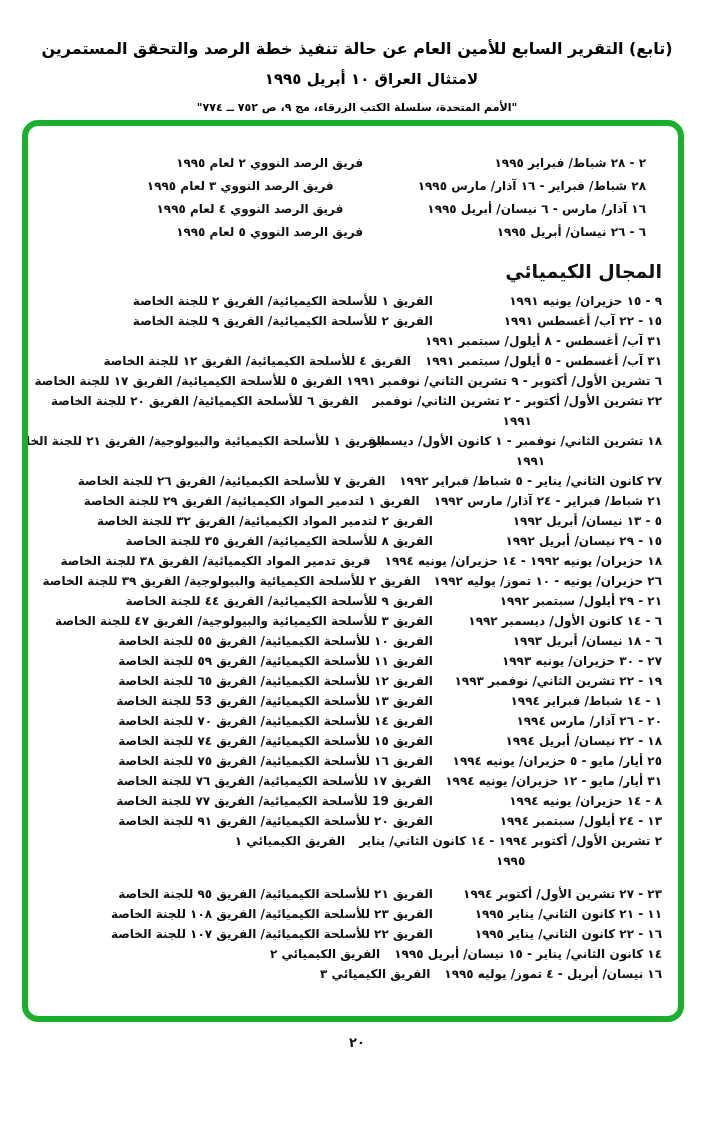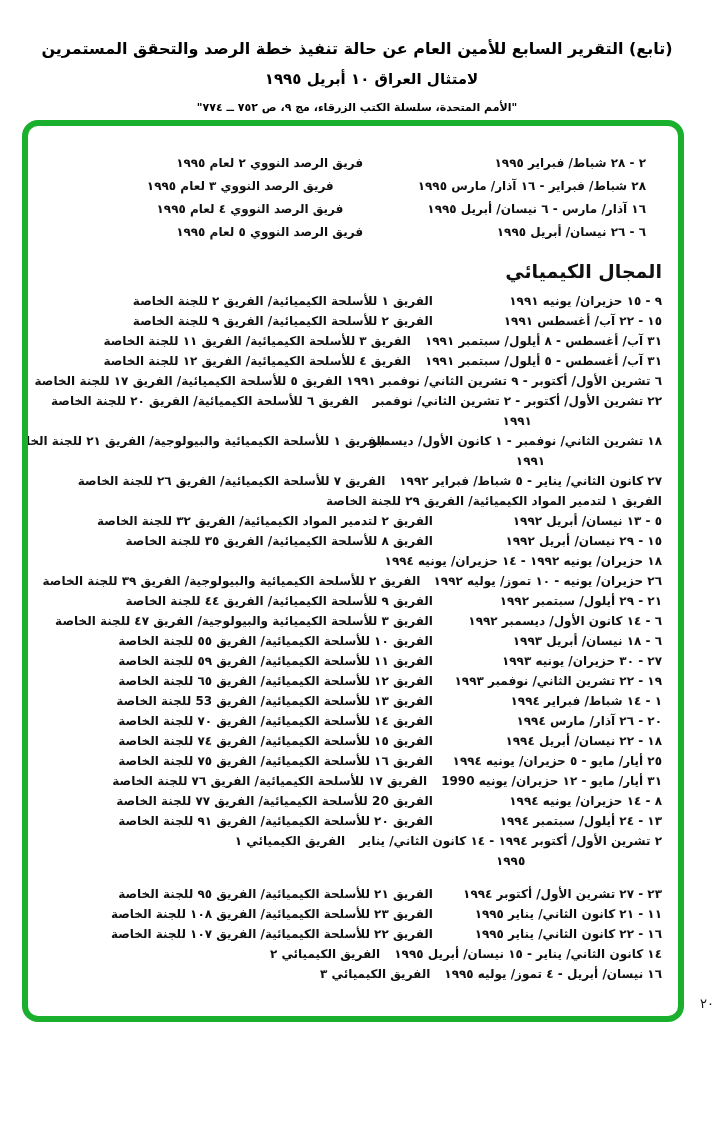--- a/index.html
+++ b/index.html
@@ -58,25 +58,25 @@
   }
 
   .sec-nuclear .row { line-height: 23px; }
   .sec-nuclear .date { padding-right: 16px; }
   .sec-nuclear .team { padding-right: 70px; }
   .sec-nuclear { margin-bottom: 4px; }
   .gap-before { margin-top: 13px; }
 
   .page-number {
     position: absolute;
-    top: 996px;
+    top: 1035px;
     left: 0; width: 100%;
-    text-align: right;
+    text-align: center;
     font-size: 13px;
-    font-weight: normal;
+    font-weight: bold;
   }
 </style>
 </head>
 <body>
 
 <div class="page">
 
   <div class="header">
     <div class="h1">(تابع) التقرير السابع للأمين العام عن حالة تنفيذ خطة الرصد والتحقق المستمرين</div>
     <div class="h2">لامتثال العراق ١٠ أبريل ١٩٩٥</div>
@@ -108,21 +108,20 @@
           <div class="row">
             <div class="date">٩ - ١٥ حزيران/ يونيه ١٩٩١</div>
             <div class="team">الفريق ١ للأسلحة الكيميائية/ الفريق ٢ للجنة الخاصة</div>
           </div>
           <div class="row">
             <div class="date">١٥ - ٢٢ آب/ أغسطس ١٩٩١</div>
             <div class="team">الفريق ٢ للأسلحة الكيميائية/ الفريق ٩ للجنة الخاصة</div>
           </div>
           <div class="row">
             <div class="date">٣١ آب/ أغسطس - ٨ أيلول/ سبتمبر ١٩٩١</div>
-            <div class="team">الفريق ٣ للأسلحة الكيميائية/ الفريق ١١ للجنة الخاصة</div>
           </div>
           <div class="row">
             <div class="date">٣١ آب/ أغسطس - ٥ أيلول/ سبتمبر ١٩٩١</div>
             <div class="team">الفريق ٤ للأسلحة الكيميائية/ الفريق ١٢ للجنة الخاصة</div>
           </div>
           <div class="row">
             <div class="date">٦ تشرين الأول/ أكتوبر - ٩ تشرين الثاني/ نوفمبر ١٩٩١</div>
             <div class="team">الفريق ٥ للأسلحة الكيميائية/ الفريق ١٧ للجنة الخاصة</div>
           </div>
           <div class="row">
@@ -131,32 +130,34 @@
           </div>
           <div class="row">
             <div class="date">١٨ تشرين الثاني/ نوفمبر - ١ كانون الأول/ ديسمبر<span class="date2">١٩٩١</span></div>
             <div class="team">الفريق ١ للأسلحة الكيميائية والبيولوجية/ الفريق ٢١ للجنة الخاصة</div>
           </div>
           <div class="row">
             <div class="date">٢٧ كانون الثاني/ يناير - ٥ شباط/ فبراير ١٩٩٢</div>
             <div class="team">الفريق ٧ للأسلحة الكيميائية/ الفريق ٢٦ للجنة الخاصة</div>
           </div>
           <div class="row">
+            <div class="date">٢١ شباط/ فبراير - ٢٤ آذار/ مارس ١٩٩٢</div>
             <div class="team">الفريق ١ لتدمير المواد الكيميائية/ الفريق ٢٩ للجنة الخاصة</div>
           </div>
           <div class="row">
             <div class="date">٥ - ١٣ نيسان/ أبريل ١٩٩٢</div>
             <div class="team">الفريق ٢ لتدمير المواد الكيميائية/ الفريق ٣٢ للجنة الخاصة</div>
           </div>
           <div class="row">
             <div class="date">١٥ - ٢٩ نيسان/ أبريل ١٩٩٢</div>
             <div class="team">الفريق ٨ للأسلحة الكيميائية/ الفريق ٣٥ للجنة الخاصة</div>
           </div>
           <div class="row">
             <div class="date">١٨ حزيران/ يونيه ١٩٩٢ - ١٤ حزيران/ يونيه ١٩٩٤</div>
+            <div class="team">فريق تدمير المواد الكيميائية/ الفريق ٣٨ للجنة الخاصة</div>
           </div>
           <div class="row">
             <div class="date">٢٦ حزيران/ يونيه - ١٠ تموز/ يوليه ١٩٩٢</div>
             <div class="team">الفريق ٢ للأسلحة الكيميائية والبيولوجية/ الفريق ٣٩ للجنة الخاصة</div>
           </div>
           <div class="row">
             <div class="date">٢١ - ٢٩ أيلول/ سبتمبر ١٩٩٢</div>
             <div class="team">الفريق ٩ للأسلحة الكيميائية/ الفريق ٤٤ للجنة الخاصة</div>
           </div>
           <div class="row">
@@ -185,26 +186,26 @@
           </div>
           <div class="row">
             <div class="date">١٨ - ٢٢ نيسان/ أبريل ١٩٩٤</div>
             <div class="team">الفريق ١٥ للأسلحة الكيميائية/ الفريق ٧٤ للجنة الخاصة</div>
           </div>
           <div class="row">
             <div class="date">٢٥ أيار/ مايو - ٥ حزيران/ يونيه ١٩٩٤</div>
             <div class="team">الفريق ١٦ للأسلحة الكيميائية/ الفريق ٧٥ للجنة الخاصة</div>
           </div>
           <div class="row">
-            <div class="date">٣١ أيار/ مايو - ١٢ حزيران/ يونيه 1990</div>
+            <div class="date">٣١ أيار/ مايو - ١٢ حزيران/ يونيه ١٩٩٤</div>
             <div class="team">الفريق ١٧ للأسلحة الكيميائية/ الفريق ٧٦ للجنة الخاصة</div>
           </div>
           <div class="row">
             <div class="date">٨ - ١٤ حزيران/ يونيه ١٩٩٤</div>
-            <div class="team">الفريق 20 للأسلحة الكيميائية/ الفريق ٧٧ للجنة الخاصة</div>
+            <div class="team">الفريق 19 للأسلحة الكيميائية/ الفريق ٧٧ للجنة الخاصة</div>
           </div>
           <div class="row">
           </div>
           <div class="row">
             <div class="date">١٣ - ٢٤ أيلول/ سبتمبر ١٩٩٤</div>
             <div class="team">الفريق ٢٠ للأسلحة الكيميائية/ الفريق ٩١ للجنة الخاصة</div>
           </div>
           <div class="row">
             <div class="date">٢ تشرين الأول/ أكتوبر ١٩٩٤ - ١٤ كانون الثاني/ يناير<span class="date2">١٩٩٥</span></div>
             <div class="team">الفريق الكيميائي ١</div>

